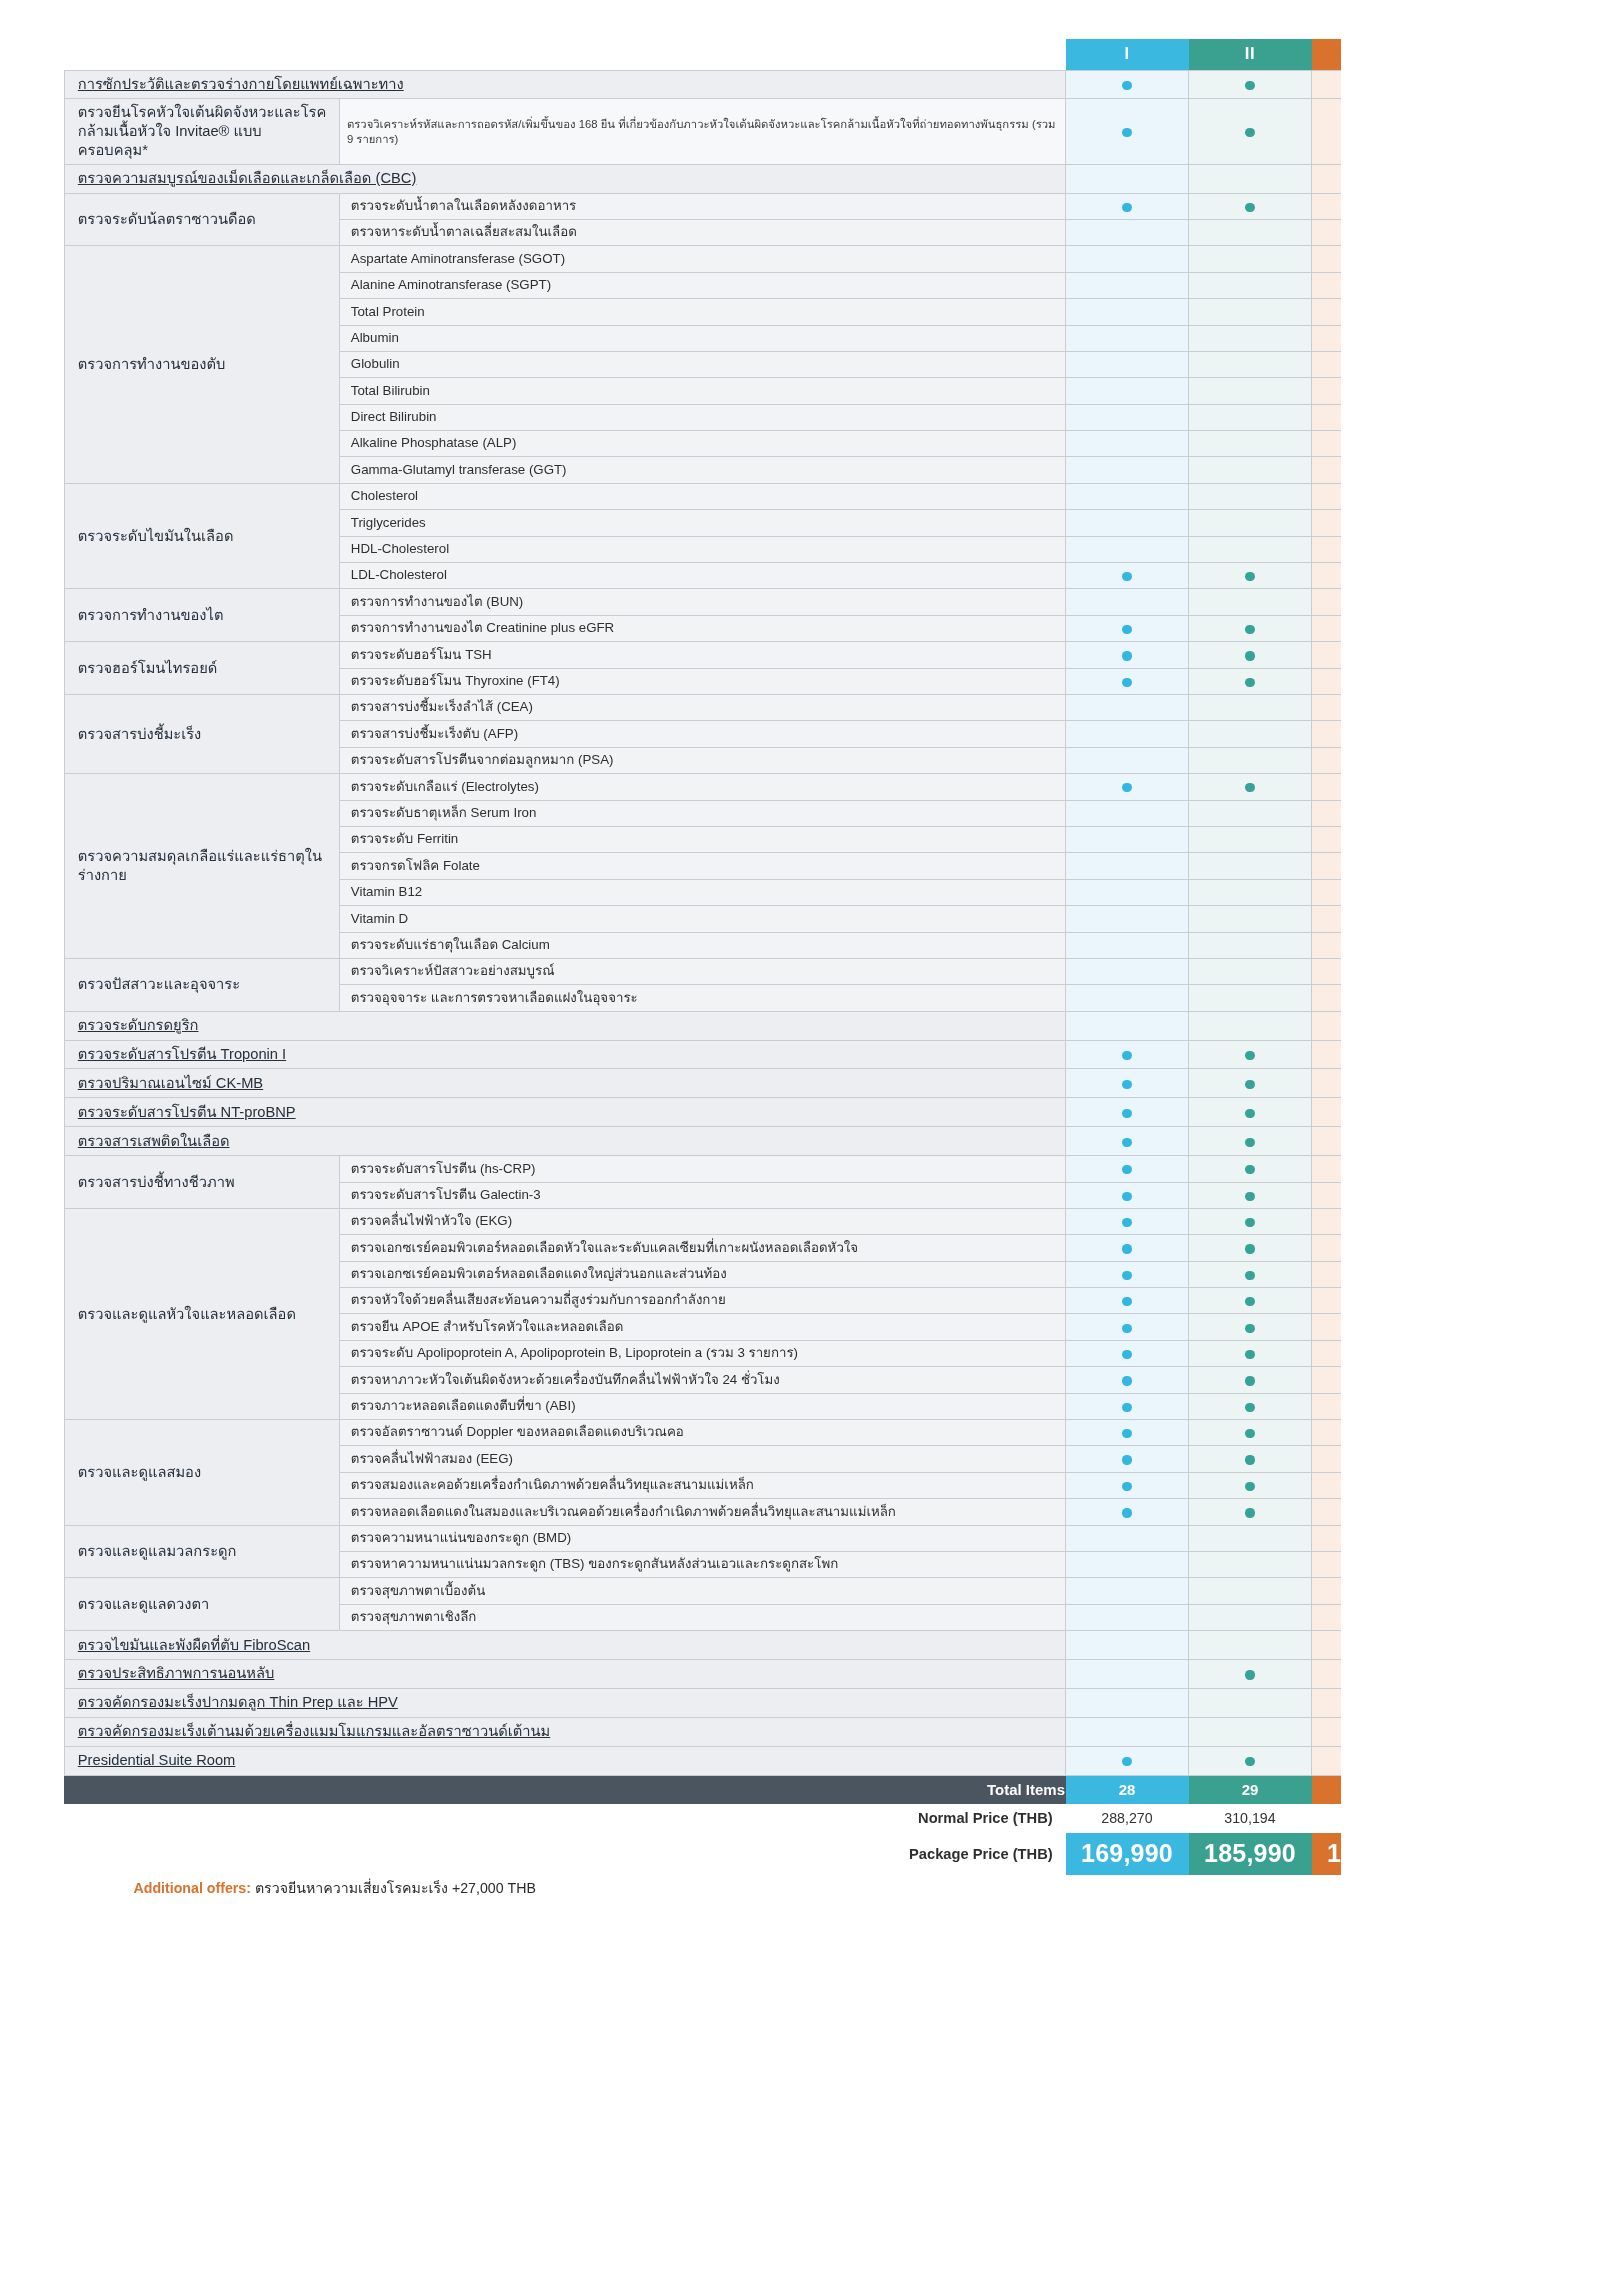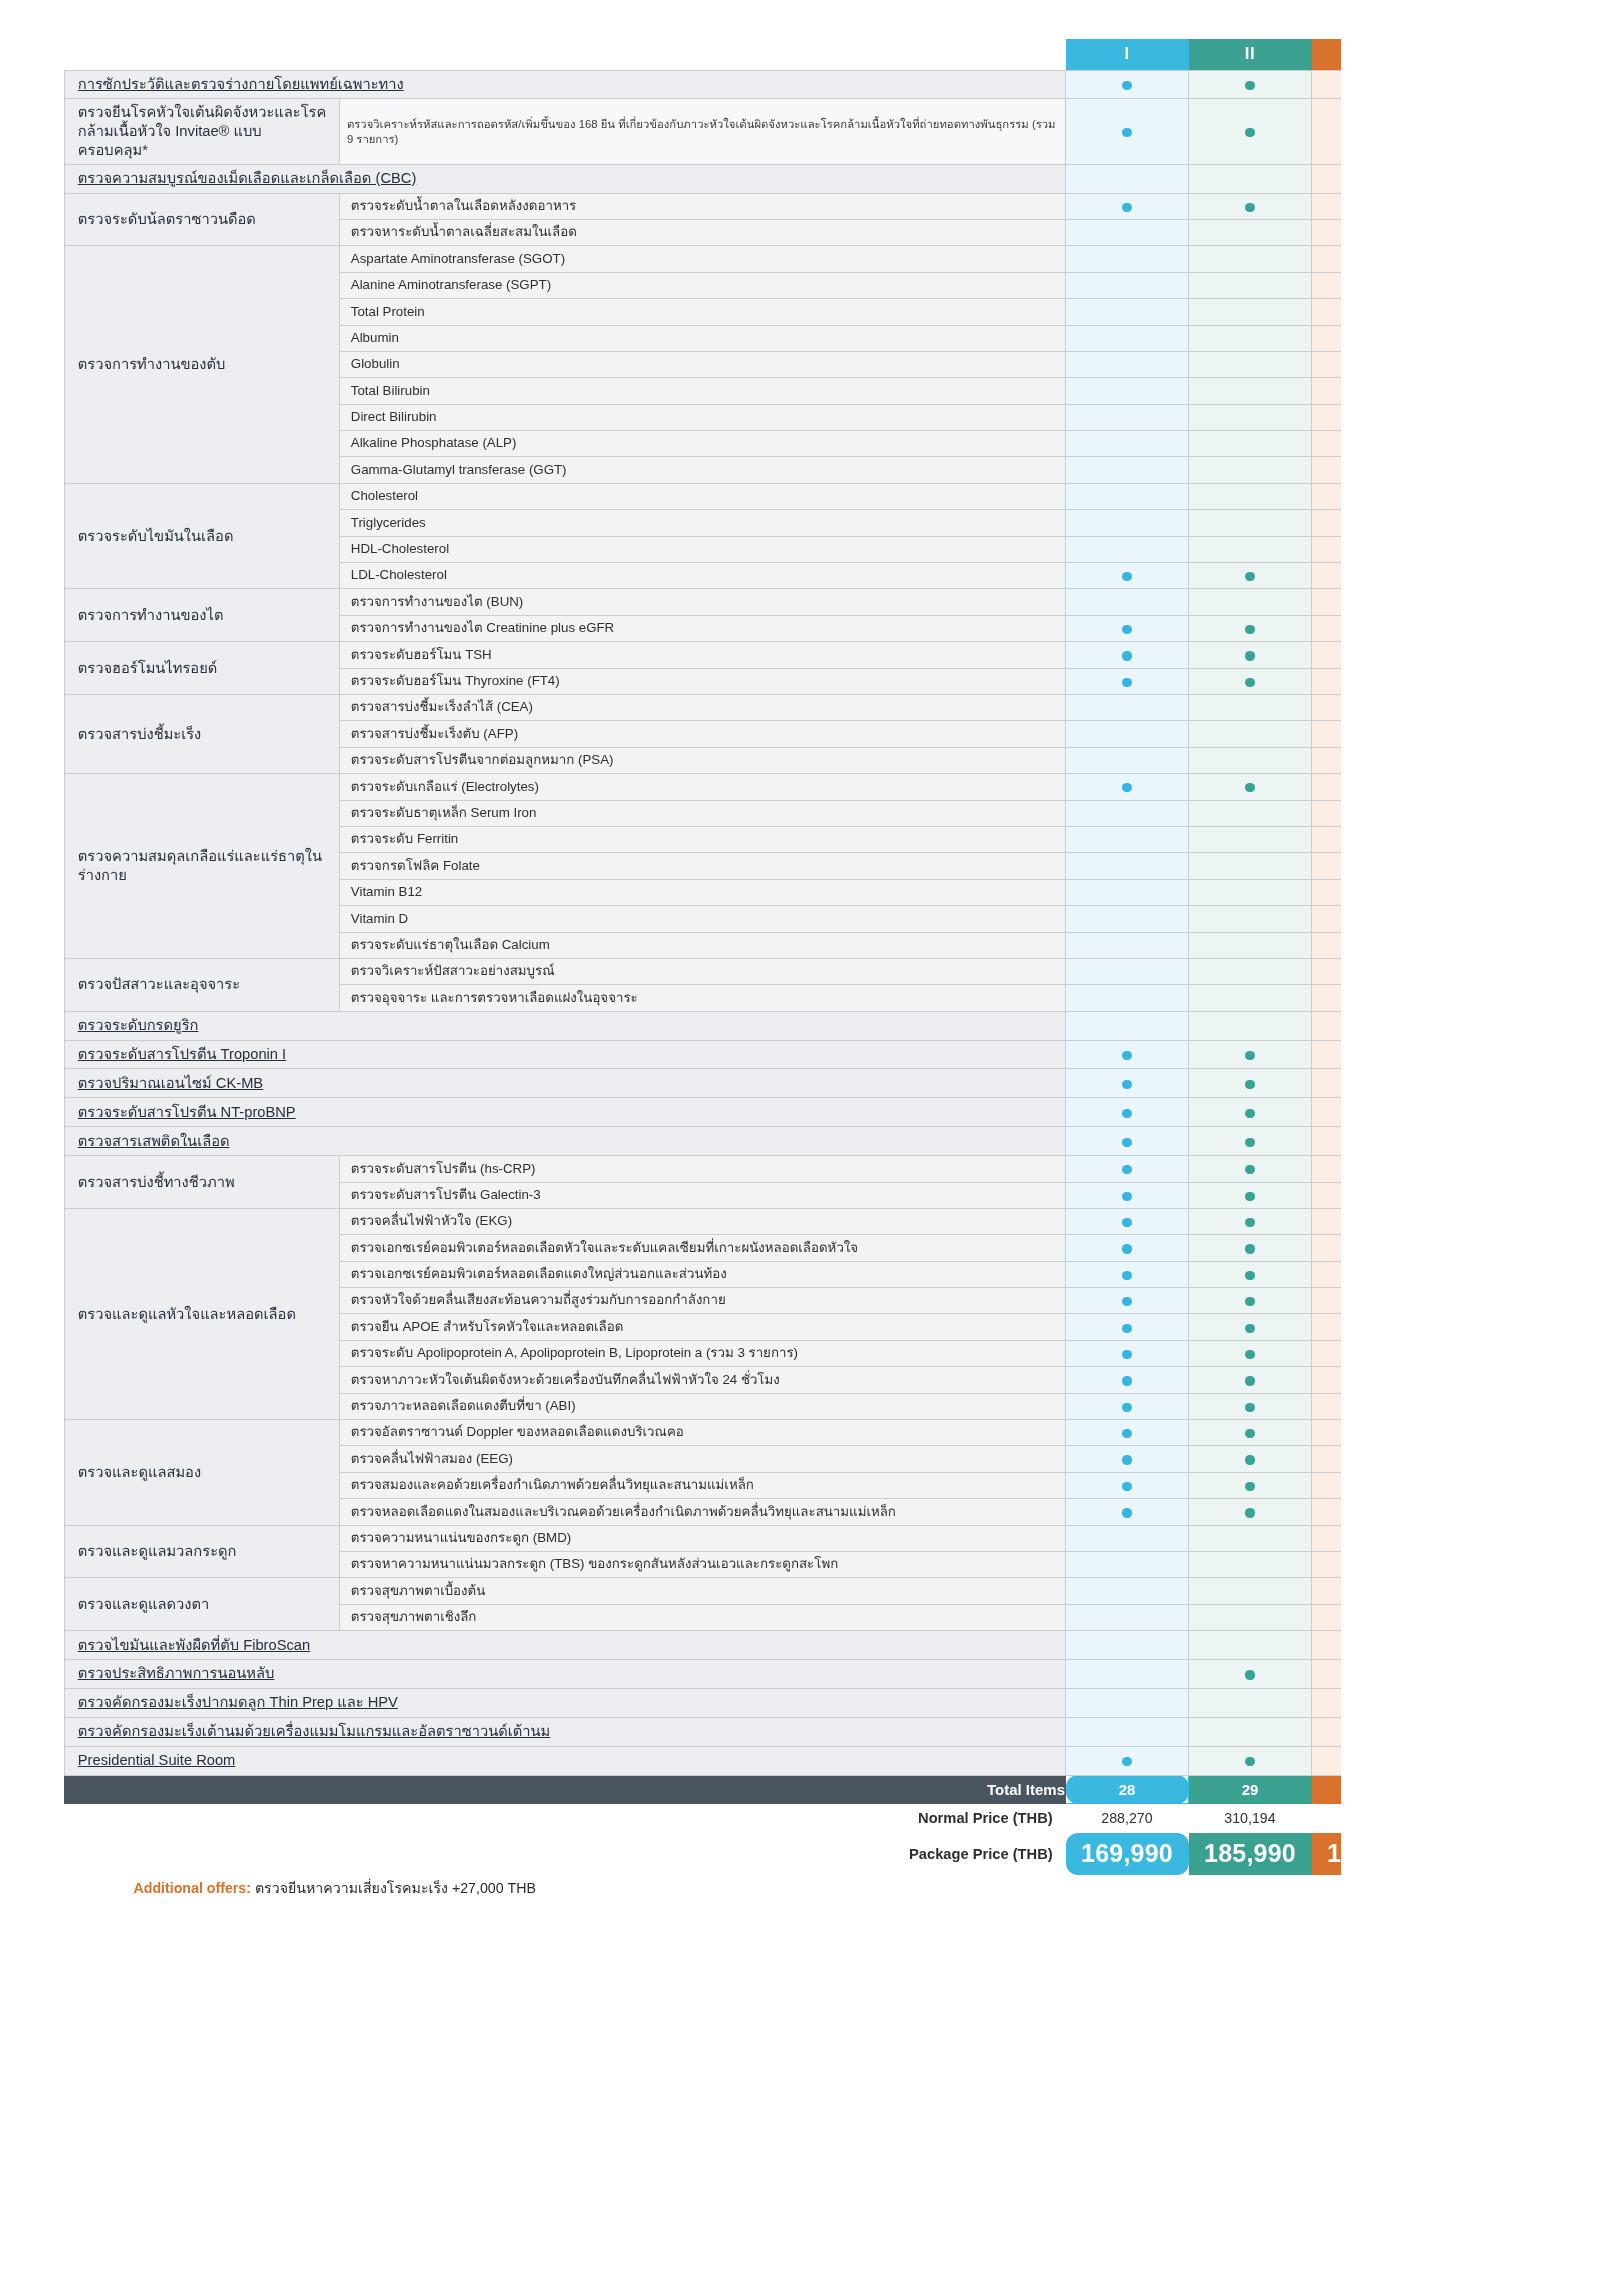--- a/index.html
+++ b/index.html
@@ -112,21 +112,21 @@
   tr.total td {
     background: #4b5560;
     color: #ffffff;
     font-weight: bold;
     font-size: 15px;
     height: 27.5px;
     border-color: #4b5560;
   }
   tr.total td.lbl { text-align: right; padding-left: 12.8px; }
   tr.total td.cell { text-align: center; }
-  .tp1 { background: #3bb8e0 !important; border-color:#3bb8e0 !important;border-radius:12px;}
+  .tp1 { background: #3bb8e0 !important; border-color:#3bb8e0 !important;}
   .tp2 { background: #3aa191 !important; border-color:#3aa191 !important;}
   .tp3 { background: #d9722c !important; border-color:#d9722c !important;}
   .tp4 { background: #b57c54 !important; border-color:#b57c54 !important;}
 
   tr.normal td {
     border: none;
     background: #ffffff;
     font-size: 14.7px;
     height: 28.5px;
     color: #333;

